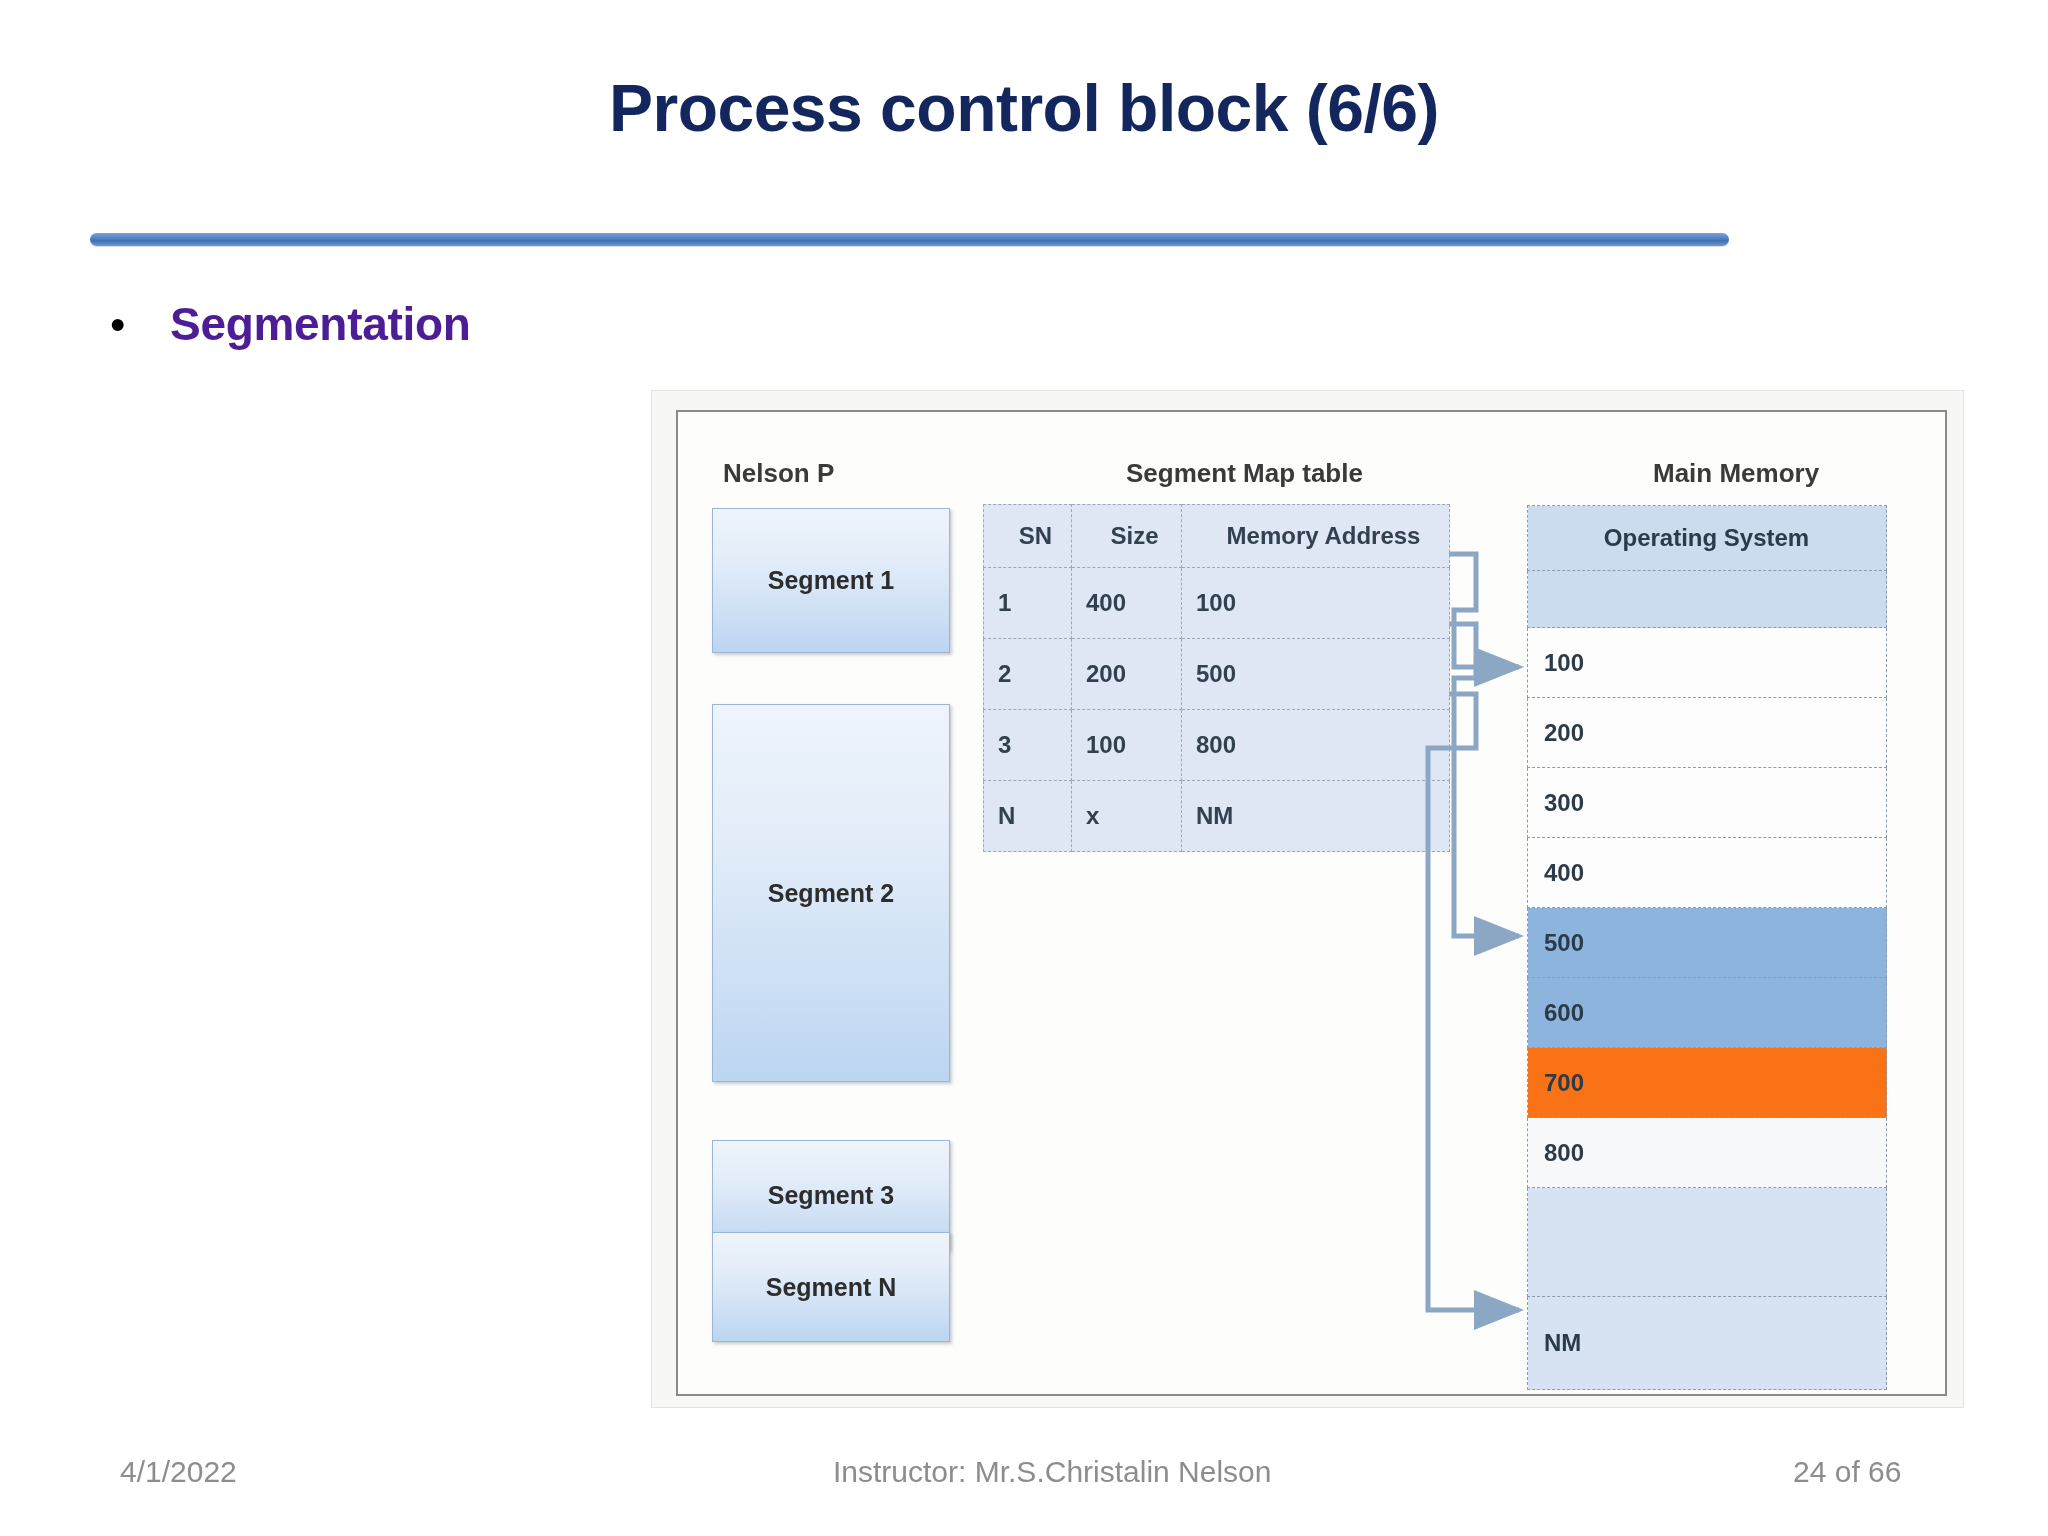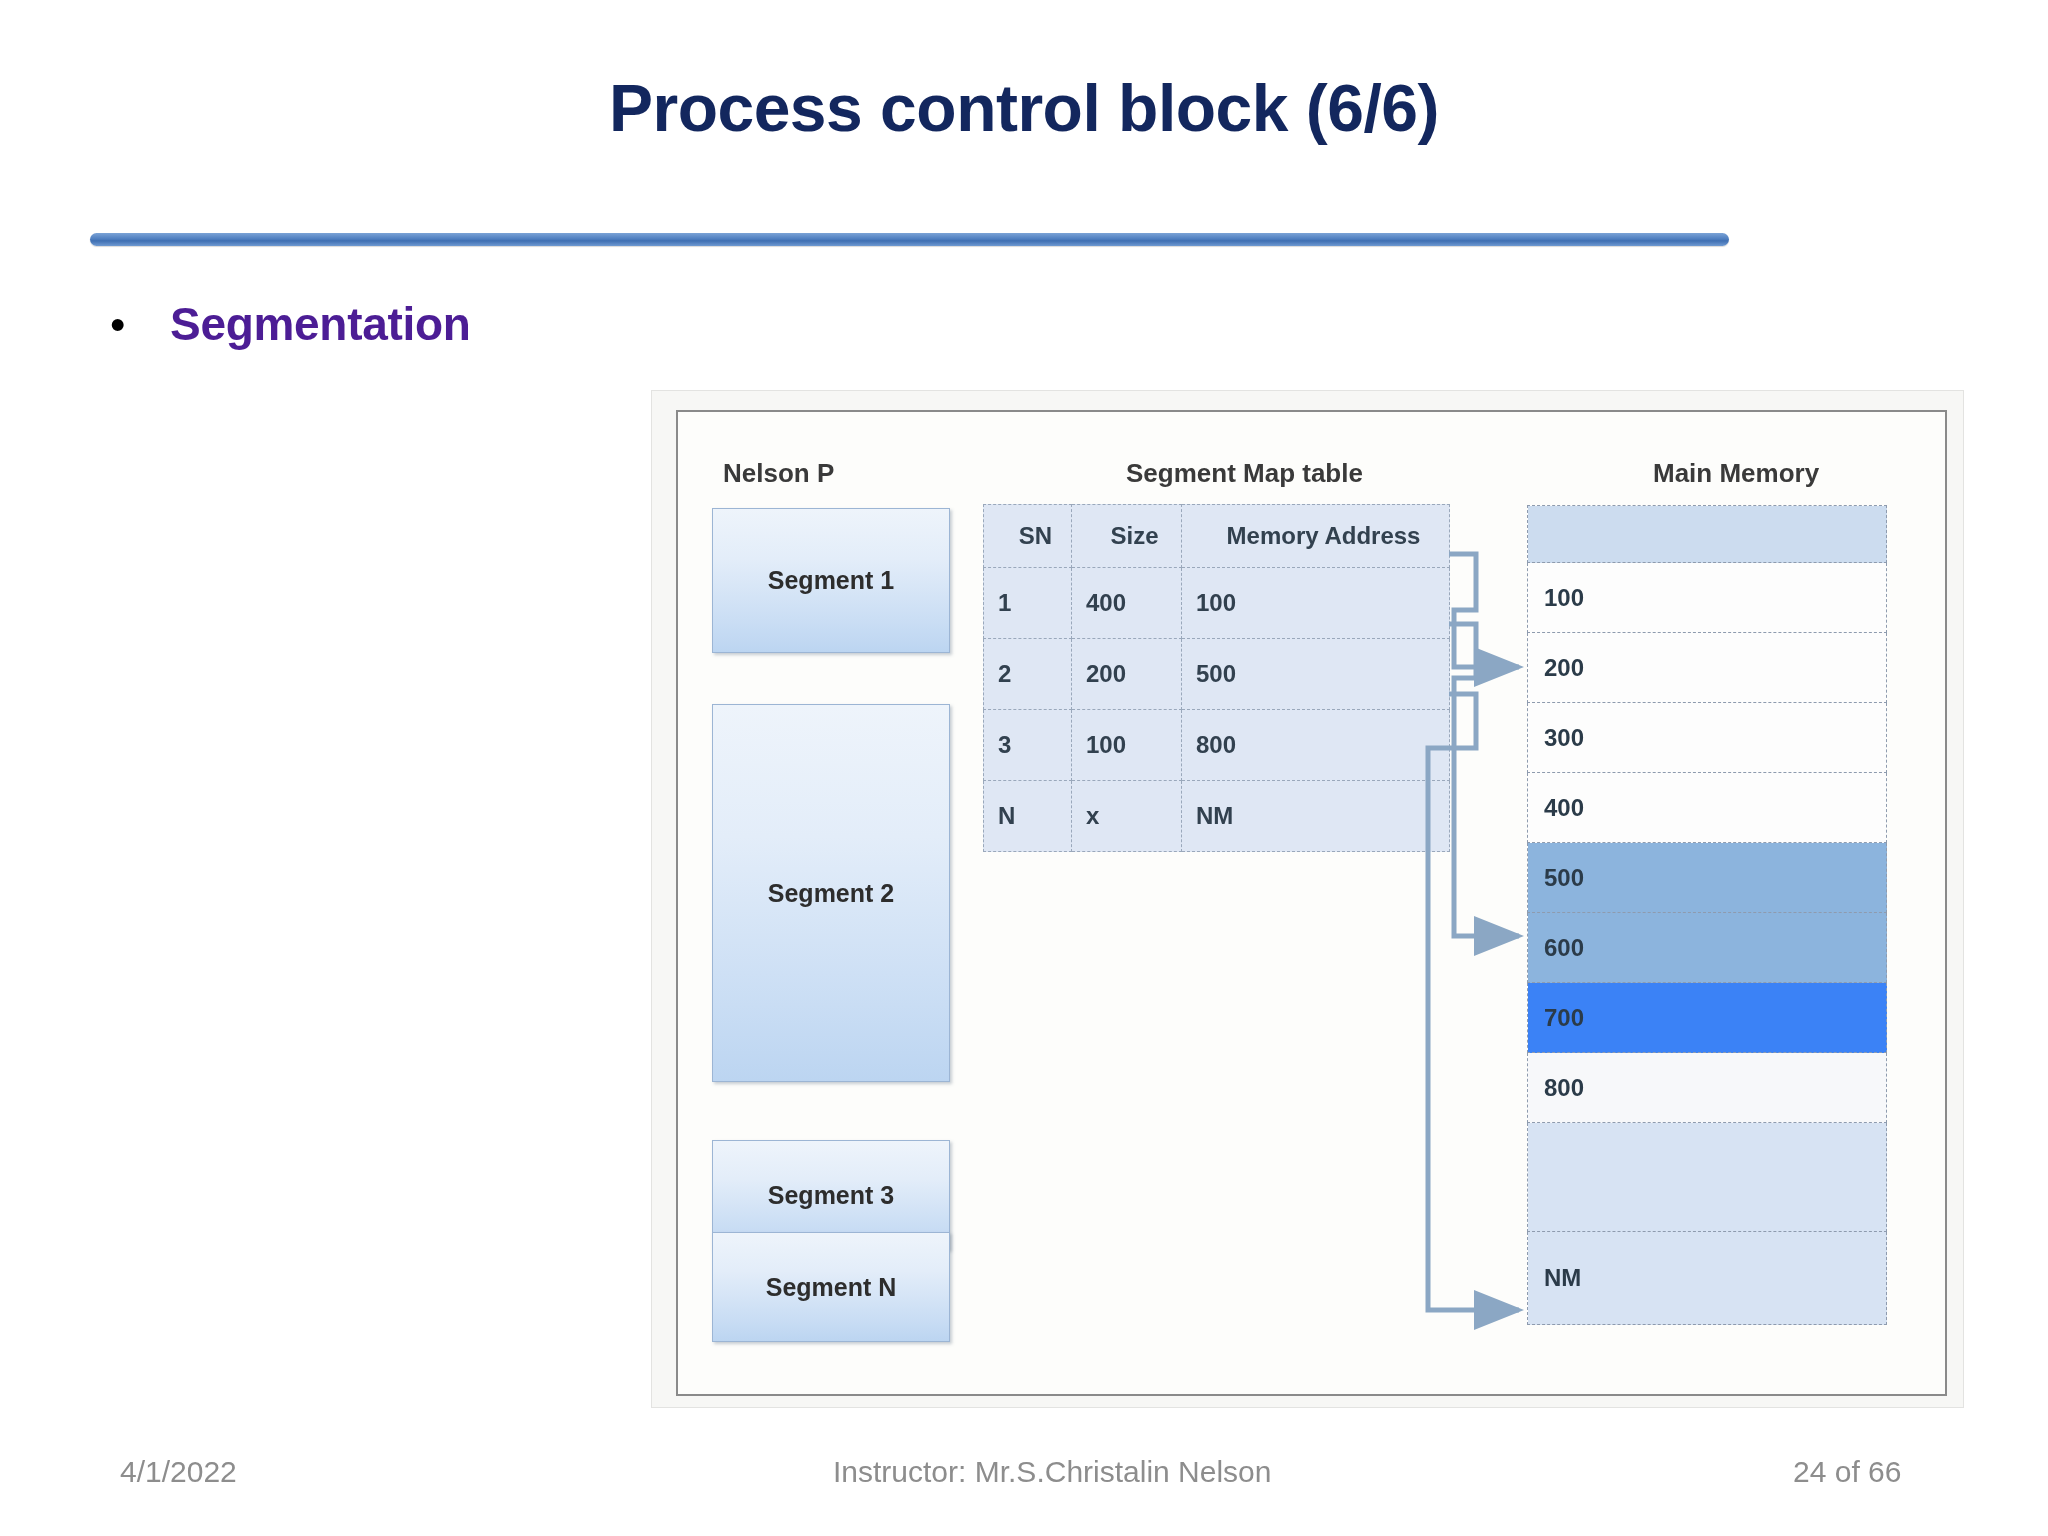--- a/index.html
+++ b/index.html
@@ -170,21 +170,21 @@
   }
   .mem td.os-head {
     text-align: center;
     padding-left: 0;
     background: #ccdcef;
     height: 62px;
   }
   .mem td.os-body   { background: #ccdcef; height: 54px; }
   .mem td.free      { background: #fdfdfd; }
   .mem td.used-dark { background: #8cb4dd; }
-  .mem td.used-light{ background: #3b82f6; }
+  .mem td.used-light{ background: #f97316; }
   .mem td.soft      { background: #f7f8fa; }
   .mem td.tail      { background: #d7e3f3; height: 106px; }
   .mem td.nm        { background: #d7e3f3; height: 90px; }
 
   
   .connectors {
     position: absolute;
     left: 676px;
     top: 410px;
     width: 1271px;
@@ -257,20 +257,23 @@
       <td>N</td>
       <td>x</td>
       <td>NM</td>
     </tr>
   </tbody>
 </table>
 
 <table class="mem">
   <tbody>
     <tr>
+        <td class="os-head">Operating System</td>
+      </tr>
+    <tr>
         <td class="os-body"></td>
       </tr>
     <tr>
         <td class="free">100</td>
       </tr>
     <tr>
         <td class="free">200</td>
       </tr>
     <tr>
         <td class="free">300</td>

